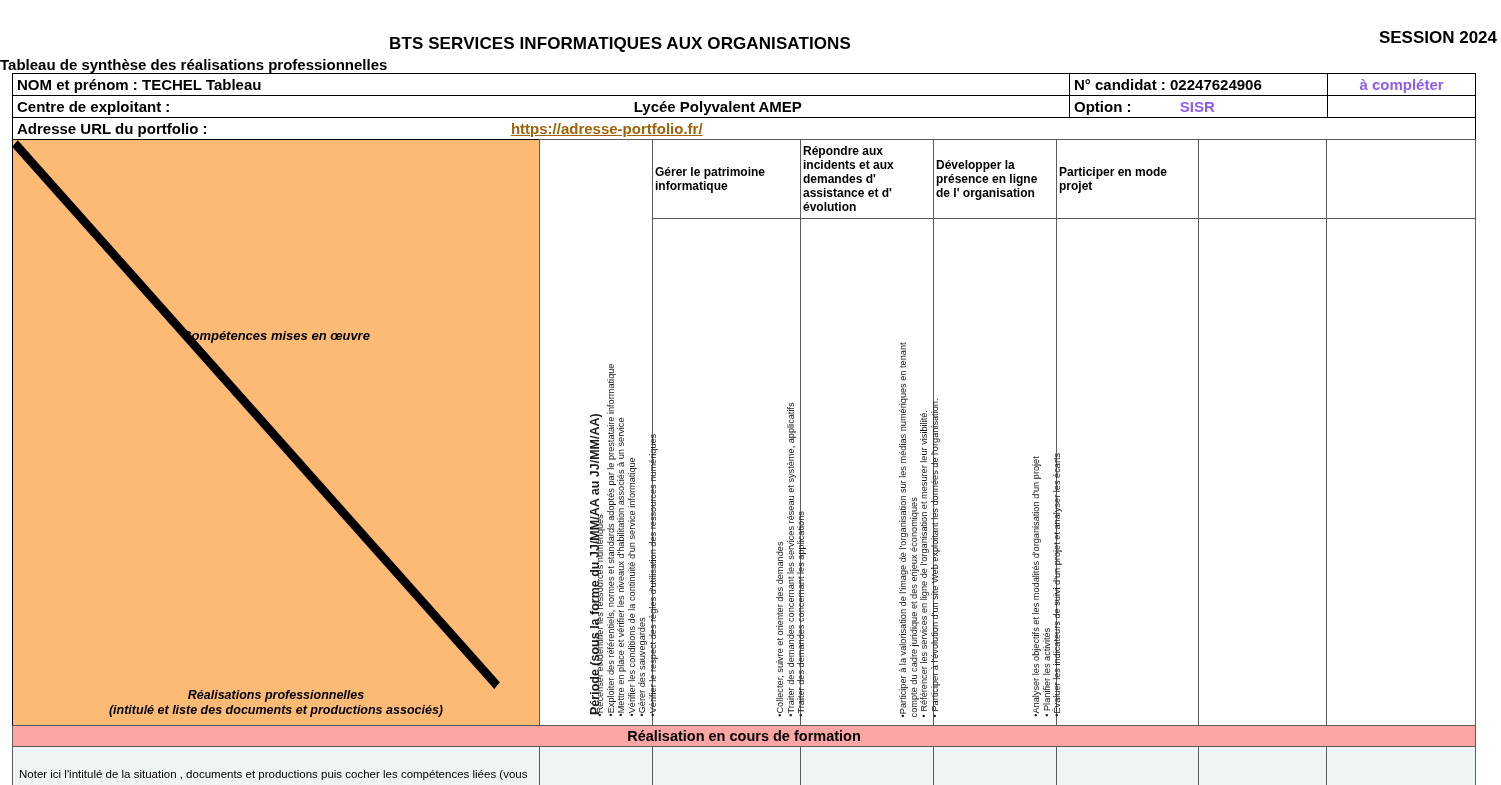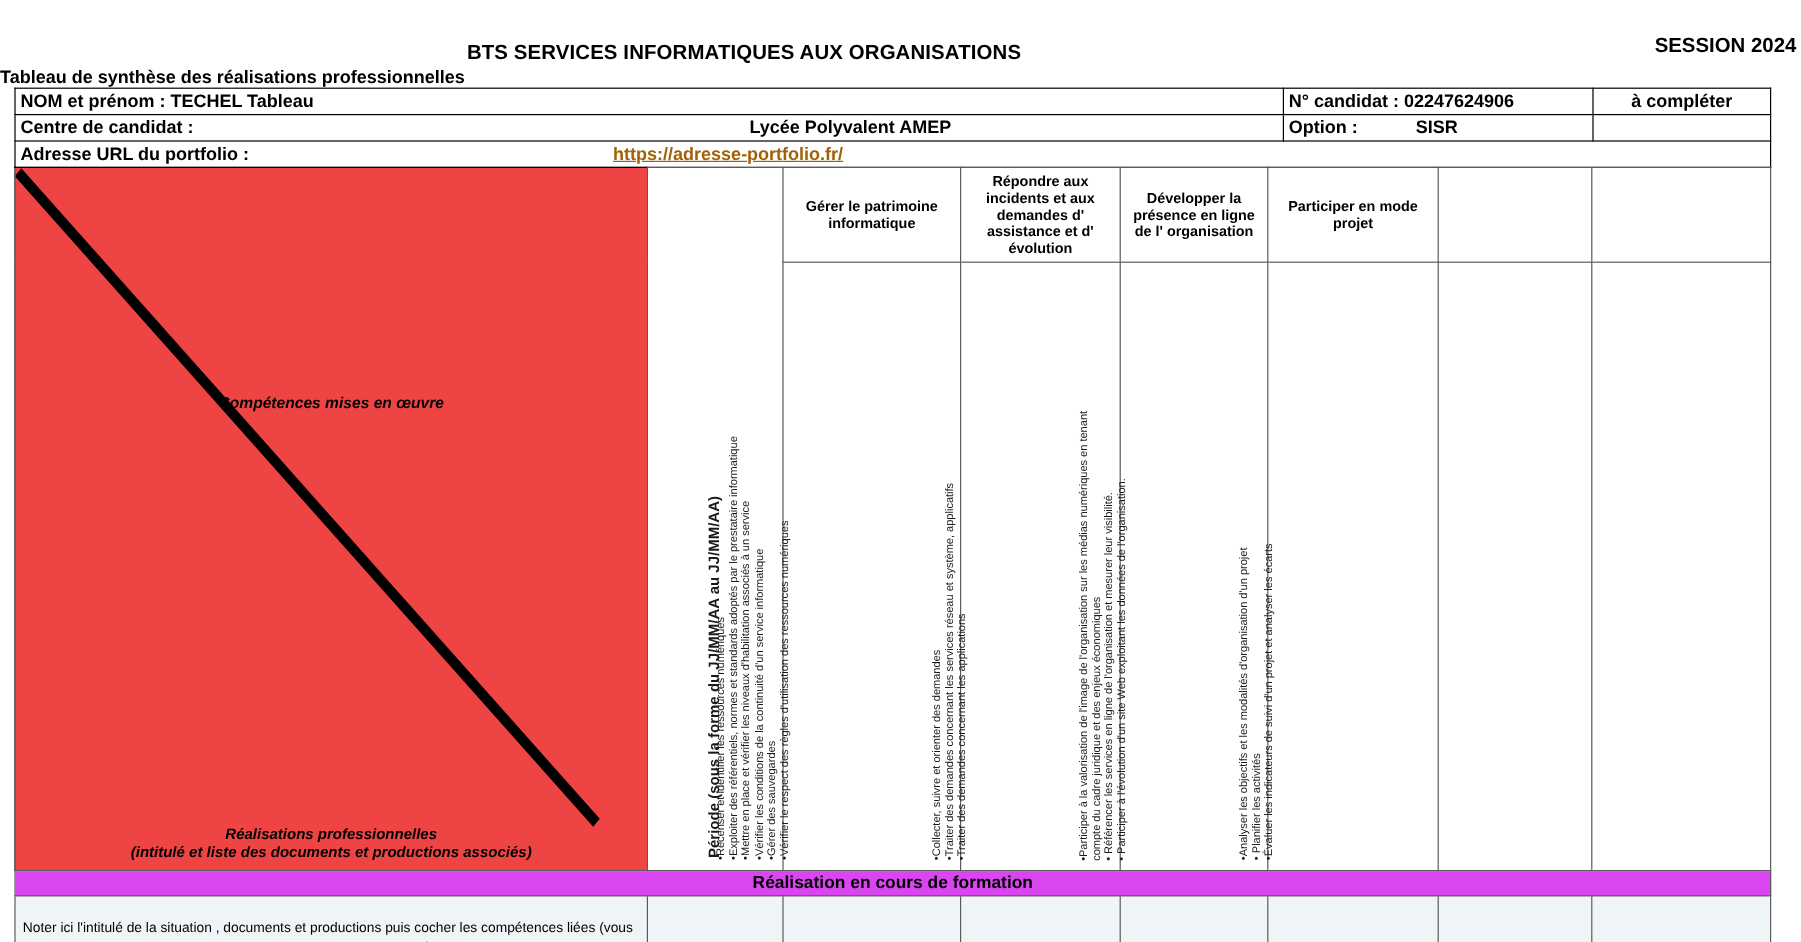--- a/index.html
+++ b/index.html
@@ -63,21 +63,21 @@
   }
   .ident td {
     border: 1.6px solid #000;
     height: 21px;
     font-size: 15px;
     font-weight: bold;
     padding: 0 4px;
     vertical-align: middle;
     line-height: 1;
   }
-  .blue { color: #000000; }
+  .blue { color: #8b5cf6; }
   .center { text-align: center; }
   .link {
     color: #a16207;
     text-decoration: underline;
     font-weight: bold;
     font-size: 15px;
   }
 
   
   .grid {
@@ -90,21 +90,21 @@
   }
   .grid td {
     border: 1px solid #5b5b5b;
     padding: 0;
     vertical-align: middle;
   }
 
   
   .corner {
     position: relative;
-    background: #ef4444;
+    background: #fdba74;
     vertical-align: bottom !important;
     border-left: 1.6px solid #000 !important;
     border-top: 1.6px solid #000 !important;
     border-right: 1px solid #5b5b5b !important;
     border-bottom: 1px solid #5b5b5b !important;
   }
   .corner .diag {
     position: absolute;
     left: 0;
     top: 0;
@@ -163,35 +163,35 @@
   }
   .vrot .inner.big {
     font-size: 12.5px;
     font-weight: bold;
     line-height: 14px;
   }
   .vrot .inner div { white-space: nowrap; }
 
   
   .hdr {
-    text-align: center;
+    text-align: left;
     font-size: 12px;
     font-weight: bold;
     line-height: 1.18;
     padding: 3px 2px !important;
     vertical-align: middle !important;
     height: 72px;
   }
 
   .section-row td {
     text-align: center;
     font-size: 14.5px;
     font-weight: bold;
     height: 20px;
-    background: #d946ef;
+    background: #fca5a5;
   }
 
   .data-row td {
     background: #eff4f7;
     height: 64px;
   }
   .data-row td.desc {
     font-size: 11.5px;
     line-height: 1.35;
     padding: 4px 6px !important;
@@ -220,21 +220,21 @@
     <col style="width:148px">
   </colgroup>
   <tbody>
     <tr>
       <td>NOM et prénom : TECHEL Tableau</td>
       <td>N° candidat : 02247624906</td>
       <td class="center blue">à compléter</td>
     </tr>
     <tr>
       <td>
-        <span>Centre de candidat :</span>
+        <span>Centre de exploitant :</span>
         <span style="display:inline-block;width:455px;"></span>
         <span>Lycée Polyvalent AMEP</span>
       </td>
       <td>
         <span>Option :</span>
         <span style="display:inline-block;width:40px;"></span>
         <span class="blue">SISR</span>
       </td>
       <td></td>
     </tr>

